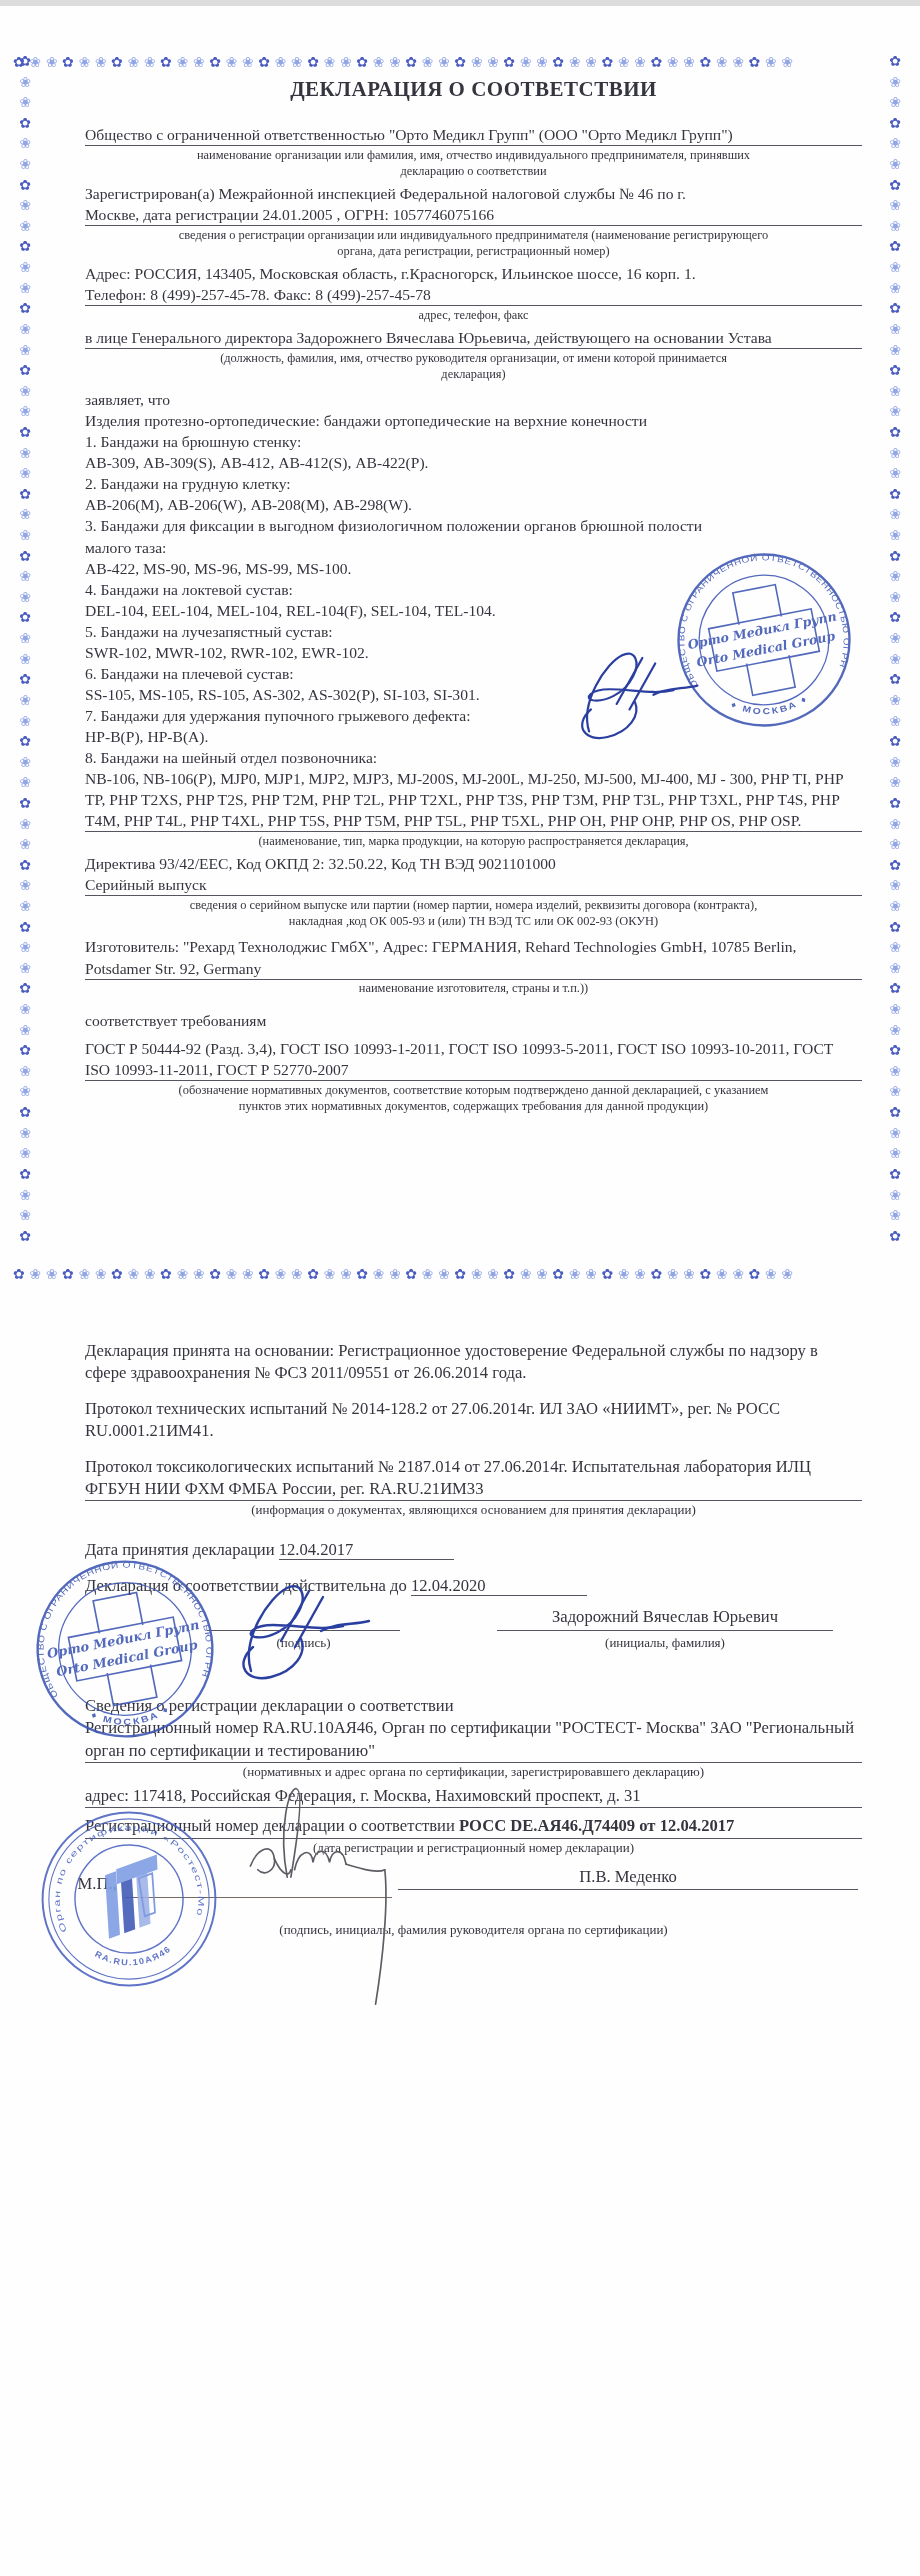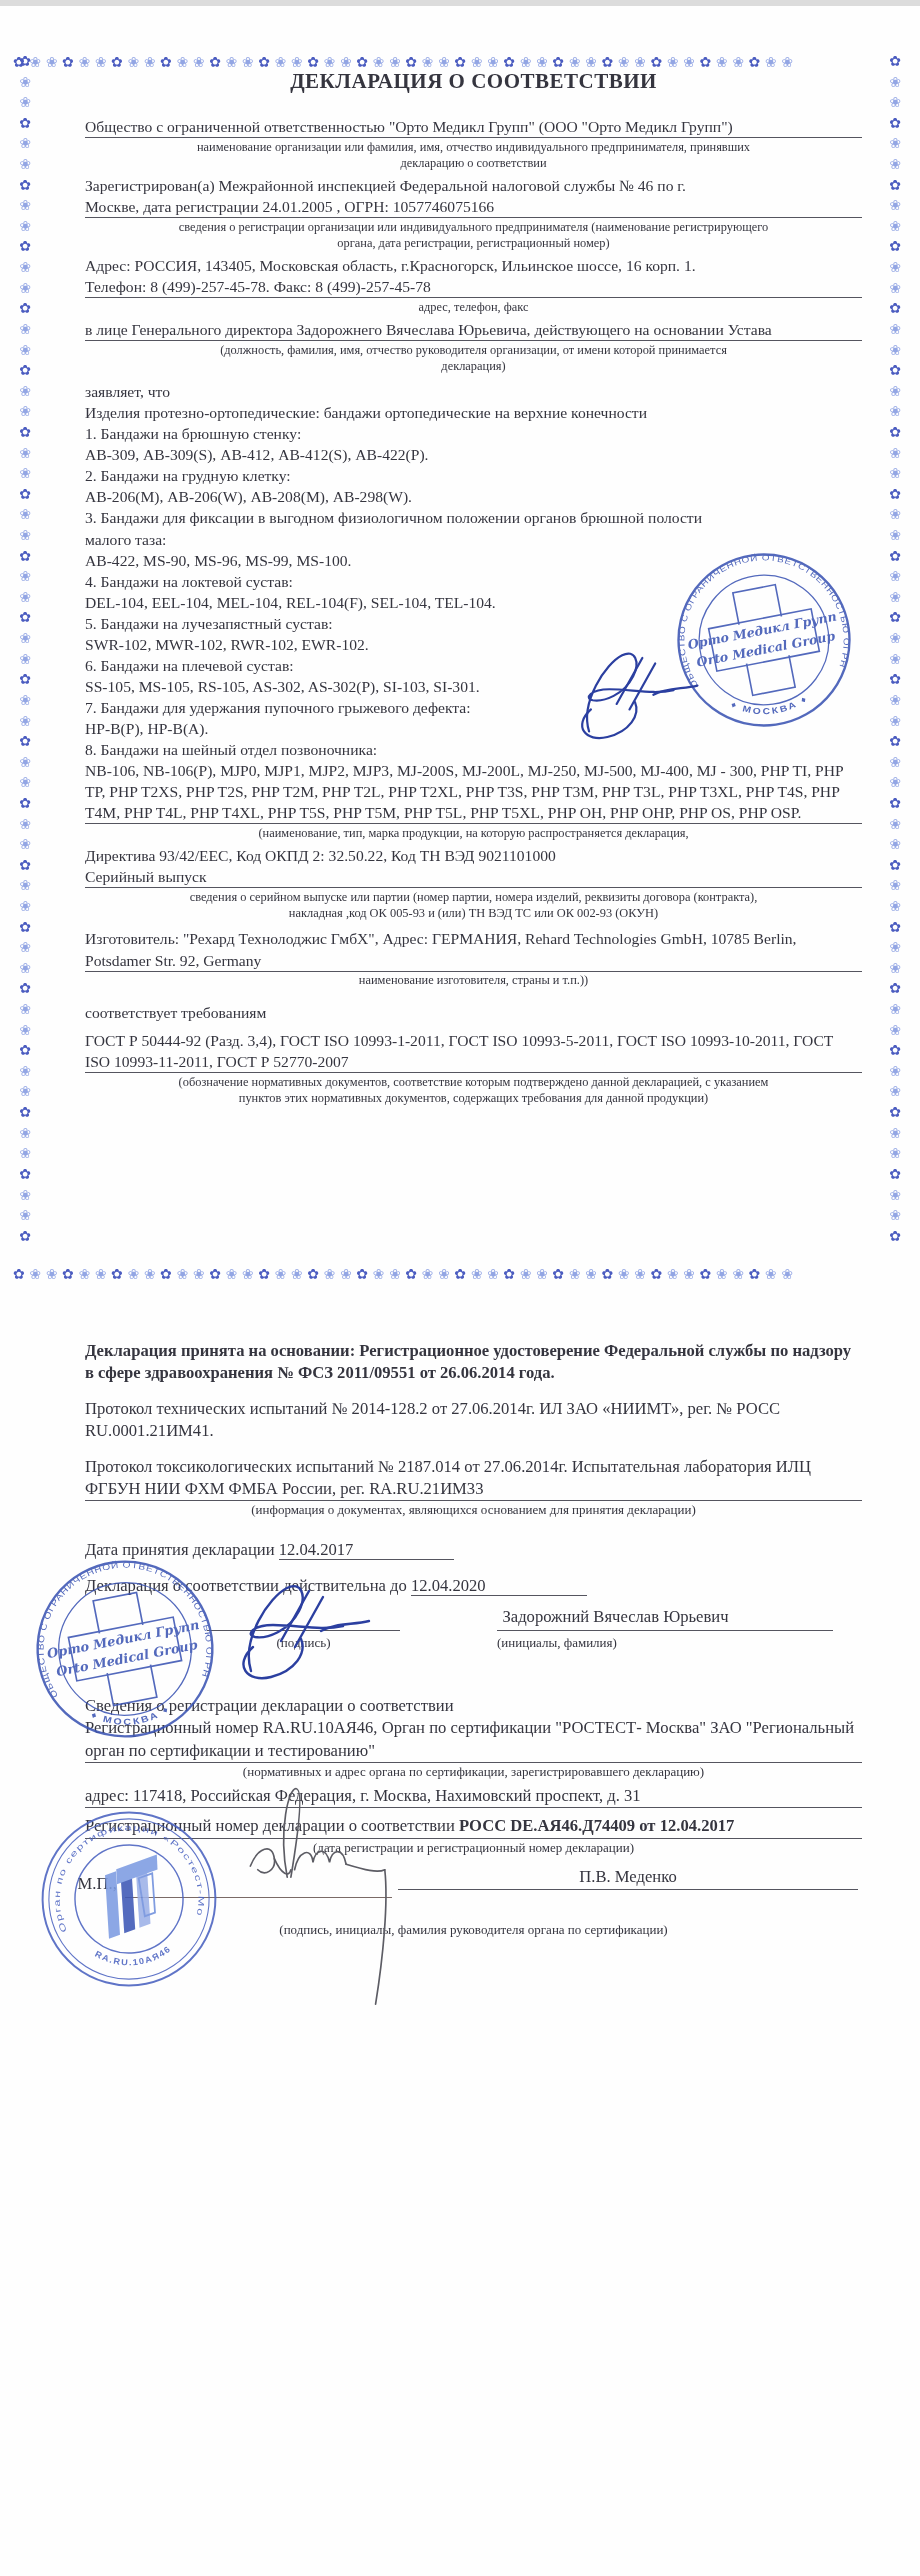--- a/index.html
+++ b/index.html
@@ -10,35 +10,35 @@
   
   .border-h{position:absolute;left:13px;width:894px;height:24px;overflow:hidden;white-space:nowrap;
             font:14px "DejaVu Sans", sans-serif;letter-spacing:4.6px;line-height:24px;}
   .border-v{position:absolute;width:24px;height:1213px;overflow:hidden;
             writing-mode:vertical-rl;text-orientation:mixed;
             font:14px "DejaVu Sans", sans-serif;letter-spacing:4.6px;line-height:24px;}
   .bd{color:#4b5cc0;} .bl{color:#93a6e4;}
 
   
   .flow{position:absolute;z-index:1;}
-  #p1{left:85px;top:69px;width:777px;}
+  #p1{left:85px;top:77px;width:777px;}
   #p2{left:85px;top:1340px;width:777px;font-size:16.6px;line-height:1.35;}
   .title{font-size:21px;font-weight:bold;text-align:center;letter-spacing:0.5px;margin:0 0 22px 0;}
   .t{font-size:15.6px;line-height:1.35;margin:0;}
   .ul{border-bottom:1.3px solid #55555f;}
   .cap{font-size:12.4px;line-height:1.3;text-align:center;margin:0.9px 0 3.7px 0;}
   .gap8{margin-top:7.4px;} .gap14{margin-top:13px;} .gap22{margin-top:20px;}
   .item{margin:0;}
   .b{font-weight:bold;}
   .dateline{border-bottom:1.3px solid #55555f;padding-right:101px;}
   .row{position:relative;}
   .sigrow{height:85px;}
   .sigcol-line{position:absolute;left:122px;top:33px;width:193px;border-bottom:1.2px solid #55555f;}
   .sigcol-cap{position:absolute;left:122px;top:37px;width:193px;text-align:center;font-size:13px;}
-  .namecol{position:absolute;left:412px;top:9.2px;width:336px;}
+  .namecol{position:absolute;left:412px;top:9.2px;width:336px;text-align:center;}
   .namecol .nm{border-bottom:1.2px solid #55555f;padding:0 5.5px 1.8px 5.5px;display:block;}
   .namecol .cp{font-size:13px;margin-top:2.8px;}
   .mprow{height:59px;}
   .mp-label{position:absolute;left:-7.4px;top:13px;font-size:16.6px;}
   .mp-line{position:absolute;left:40px;top:37px;width:267px;border-bottom:1.2px solid #7a6a66;}
   .mp-name{position:absolute;left:313px;top:5.5px;width:460px;text-align:center;}
   .mp-name .nm{display:block;border-bottom:1.2px solid #55555f;padding-bottom:1px;}
   .mp-cap{text-align:center;font-size:13px;margin-top:1.8px;}
 
   
@@ -104,21 +104,21 @@
 
     <p class="t ul gap8">Изготовитель: "Рехард Технолоджис ГмбХ", Адрес: ГЕРМАНИЯ, Rehard Technologies GmbH, 10785 Berlin, Potsdamer Str. 92, Germany</p>
     <p class="cap">наименование изготовителя, страны и т.п.))</p>
 
     <p class="t gap14">соответствует требованиям</p>
     <p class="t ul gap8">ГОСТ Р 50444-92 (Разд. 3,4), ГОСТ  ISO 10993-1-2011, ГОСТ  ISO 10993-5-2011, ГОСТ  ISO 10993-10-2011, ГОСТ  ISO 10993-11-2011, ГОСТ Р 52770-2007</p>
     <p class="cap"><span>(обозначение нормативных документов, соответствие которым подтверждено данной декларацией, с указанием</span><br><span>пунктов этих нормативных документов, содержащих требования для данной продукции)</span></p>
   </div>
 
   <div id="p2" class="flow">
-    <p class="t" style="font-size:16.6px;font-weight:bold;">Декларация принята на основании: Регистрационное удостоверение Федеральной службы по надзору в сфере здравоохранения № ФСЗ 2011/09551 от 26.06.2014 года.</p>
+    <p class="t" style="font-size:16.6px;">Декларация принята на основании: Регистрационное удостоверение Федеральной службы по надзору в сфере здравоохранения № ФСЗ 2011/09551 от 26.06.2014 года.</p>
     <p class="t gap14" style="font-size:16.6px;">Протокол  технических испытаний № 2014-128.2 от 27.06.2014г. ИЛ ЗАО «НИИМТ», рег. № РОСС RU.0001.21ИМ41.</p>
     <p class="t ul gap14" style="font-size:16.6px;">Протокол токсикологических испытаний № 2187.014 от 27.06.2014г. Испытательная лаборатория ИЛЦ ФГБУН НИИ ФХМ ФМБА России, рег. RA.RU.21ИМ33</p>
     <p class="cap" style="font-size:13px;">(информация о документах, являющихся основанием для принятия декларации)</p>
 
     <p class="t gap22" style="font-size:16.6px;"><span>Дата принятия декларации </span><span class="dateline">12.04.2017</span></p>
     <p class="t gap14" style="font-size:16.6px;"><span>Декларация о соответствии действительна до </span><span class="dateline">12.04.2020</span></p>
 
     <div class="row sigrow">
       <div class="sigcol-line"></div>
       <div class="sigcol-cap">(подпись)</div>

